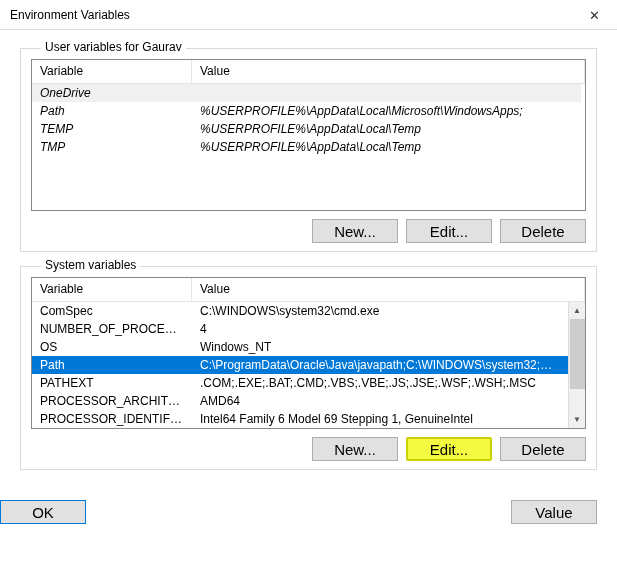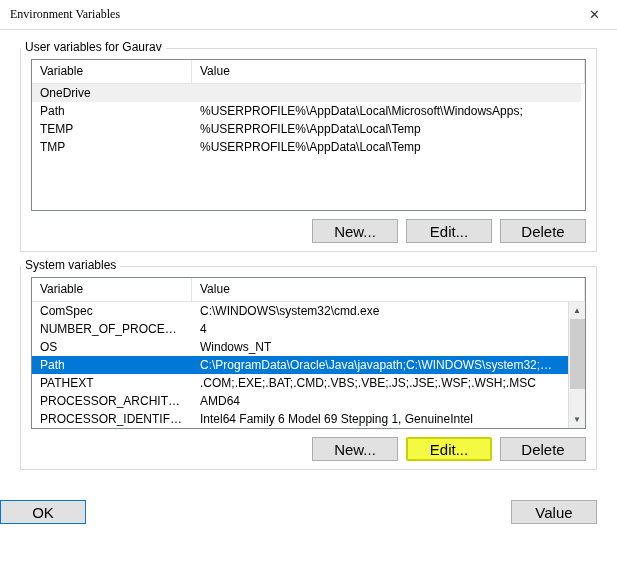--- a/index.html
+++ b/index.html
@@ -13,21 +13,20 @@
     overflow: hidden;
   }
   .titlebar {
     height: 30px;
     background: #fff;
     border-bottom: 1px solid #ddd;
     display: flex;
     align-items: center;
     padding-left: 10px;
     position: relative;
-    font-family: Liberation Serif, serif;
   }
   .titlebar-title { font-size: 12px; color: #000; }
   .close-btn {
     position: absolute;
     right: 0; top: 0;
     width: 45px; height: 30px;
     display: flex; align-items: center; justify-content: center;
     font-size: 13px;
     color: #333;
     cursor: default;
@@ -37,21 +36,21 @@
   }
   .fieldset {
     border: 1px solid #d9d9d9;
     margin-bottom: 14px;
     padding: 10px 10px 8px 10px;
     position: relative;
   }
   .fieldset-legend {
     position: absolute;
     top: -9px;
-    left: 0;
+    left: 20px;
     background: #fff;
     padding: 0 4px;
     font-size: 12px;
     color: #000;
   }
   .listview {
     border: 1px solid #828790;
     background: #fff;
     height: 152px;
     position: relative;
@@ -136,21 +135,21 @@
     display: flex;
     justify-content: space-between;
     gap: 8px;
     padding: 6px 20px 0 0;
   }
   .btn.default {
     border: 1px solid #0078d7;
     background: #e1e1e1;
   }
   .lv-body-inner { position:absolute; left:0; top:0; right:17px; }
-  .lv-body.noscroll .lv-body-inner { right:4px; }
+  .lv-body.noscroll .lv-body-inner { right:4px;font-style:italic; }
 </style>
 </head>
 <body>
 
 <div class="titlebar">
   <span class="titlebar-title">Environment Variables</span>
   <div class="close-btn">
     <span>✕</span>
   </div>
 </div>

